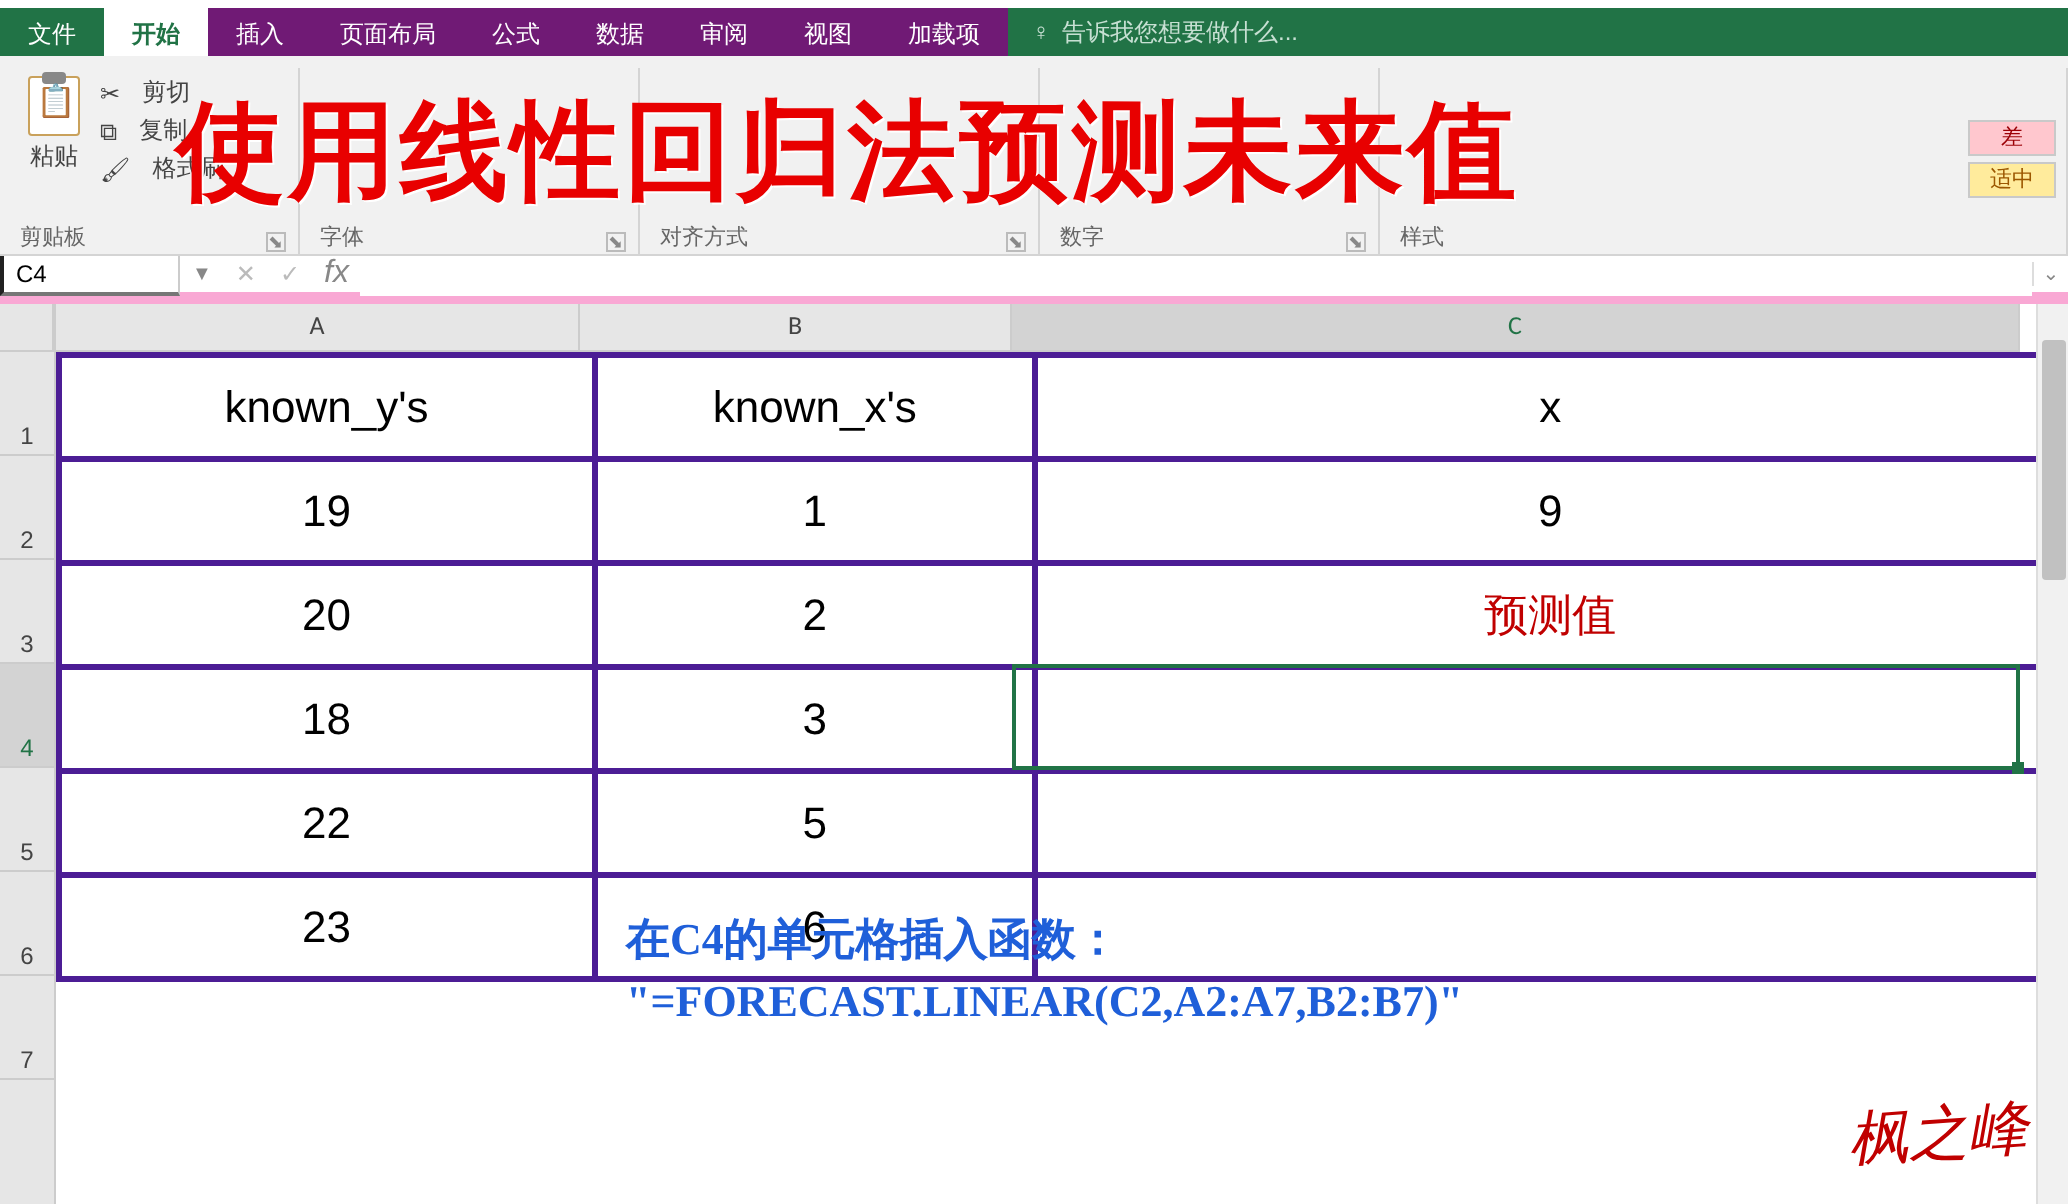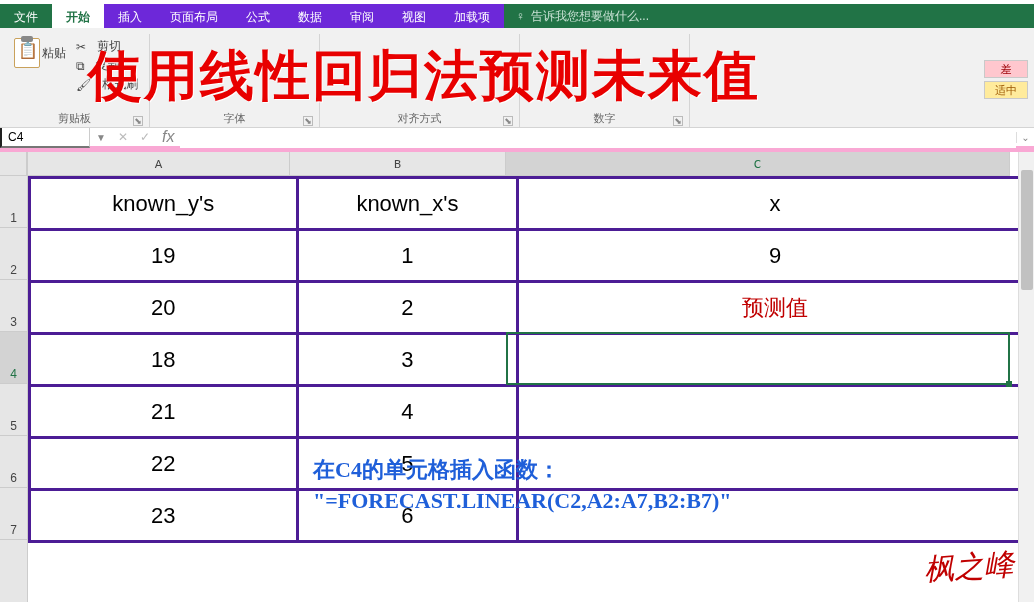--- a/index.html
+++ b/index.html
@@ -3,31 +3,31 @@
 <meta charset="utf-8">
 <style>
   * { box-sizing: border-box; margin: 0; padding: 0; }
   body { font-family: "Microsoft YaHei", sans-serif; background: #fff; width: 1034px; height: 602px; overflow: hidden; position: relative; }
   
   .titlebar { background: #fff; height: 4px; }
   .tabs { display: flex; background: #fff; height: 24px; align-items: stretch; border-bottom: 0; }
   .tab { padding: 13px 14px; font-size: 12px; color: #fff; background: #217346; cursor: pointer; display:flex; align-items:center;}
   .tab.file { background: #217346; }
   .tab.active { background: #fff; color: #217346; font-weight: bold; }
-  .tab.normal { background: #6d28d9; color: #fff; }
+  .tab.normal { background: #701a75; color: #fff; }
   .tellme { flex: 1; background: #217346; color: #c7e0d3; font-size: 12px; padding: 3px 12px; display:flex; align-items:center; gap:6px;}
   .tellme .bulb { font-size:12px; }
   
   .ribbon { background: #f1f1f1; height: 100px; border-bottom: 1px solid #d4d4d4; display: flex; position: relative; padding-top:6px;}
   .group { border-right: 1px solid #d4d4d4; padding: 0 10px; display:flex; flex-direction:column; justify-content:space-between; height:94px;}
   .group-body { flex:1; display:flex; gap:6px; align-items:flex-start; }
-  .group-label { text-align: center; font-size: 11px; color: #666; padding-bottom: 2px; position:relative;font-family:Liberation Serif, serif;}
+  .group-label { font-size: 11px; color: #666; padding-bottom: 2px; position:relative;font-family:Liberation Serif, serif;}
   .group-label .launcher { position:absolute; right:-4px; bottom:2px; font-size:9px; color:#888; border:1px solid #bbb; width:10px; height:10px; line-height:8px;}
   
-  .paste-btn { display:flex; flex-direction:row; align-items:center; gap:2px; padding:4px;}
+  .paste-btn { display:flex; flex-direction:column; align-items:center; gap:2px; padding:4px;}
   .clipboard-icon { width:26px; height:30px; background:#fff; border:1px solid #c9a15b; border-radius:2px; position:relative;}
   .clipboard-icon::before { content:""; position:absolute; top:-3px; left:6px; width:12px; height:6px; background:#888; border-radius:2px;}
   .clipboard-icon::after { content:"📋"; position:absolute; top:2px; left:3px; font-size:16px;}
   .paste-label { font-size:12px; color:#444;}
   .mini-stack { display:flex; flex-direction:column; gap:2px; font-size:12px; color:#444; padding-top:4px;}
   .mini-stack .row { display:flex; align-items:center; gap:11px;}
   .scissors::before{content:"✂";}
   .copy-ic::before{content:"⧉";}
   .brush-ic::before{content:"🖌";}
   
@@ -118,20 +118,24 @@
     <div class="group-label"><span>字体</span><span class="launcher">⬊</span></div>
   </div>
   <div class="group" style="width:200px">
     <div class="group-body"></div>
     <div class="group-label"><span>对齐方式</span><span class="launcher">⬊</span></div>
   </div>
   <div class="group" style="width:170px">
     <div class="group-body"></div>
     <div class="group-label"><span>数字</span><span class="launcher">⬊</span></div>
   </div>
+  <div class="group" style="flex:1">
+    <div class="group-body"></div>
+    <div class="group-label"><span>样式</span></div>
+  </div>
   <div class="cf-area">
     <div class="cf-box cf-bad">差</div>
     <div class="cf-box cf-good">适中</div>
   </div>
 </div>
 
 <div class="overlay-title">使用线性回归法预测未来值</div>
 
 <div class="namebox-row">
   <input class="namebox" value="C4" style="">
@@ -176,25 +180,20 @@
         <td>20</td>
         <td>2</td>
         <td class="red">预测值</td>
       </tr>
       <tr>
         <td>18</td>
         <td>3</td>
         <td></td>
       </tr>
       <tr>
-        <td>21</td>
-        <td>4</td>
-        <td></td>
-      </tr>
-      <tr>
         <td>22</td>
         <td>5</td>
         <td></td>
       </tr>
       <tr>
         <td>23</td>
         <td>6</td>
         <td></td>
       </tr>
     </tbody>

